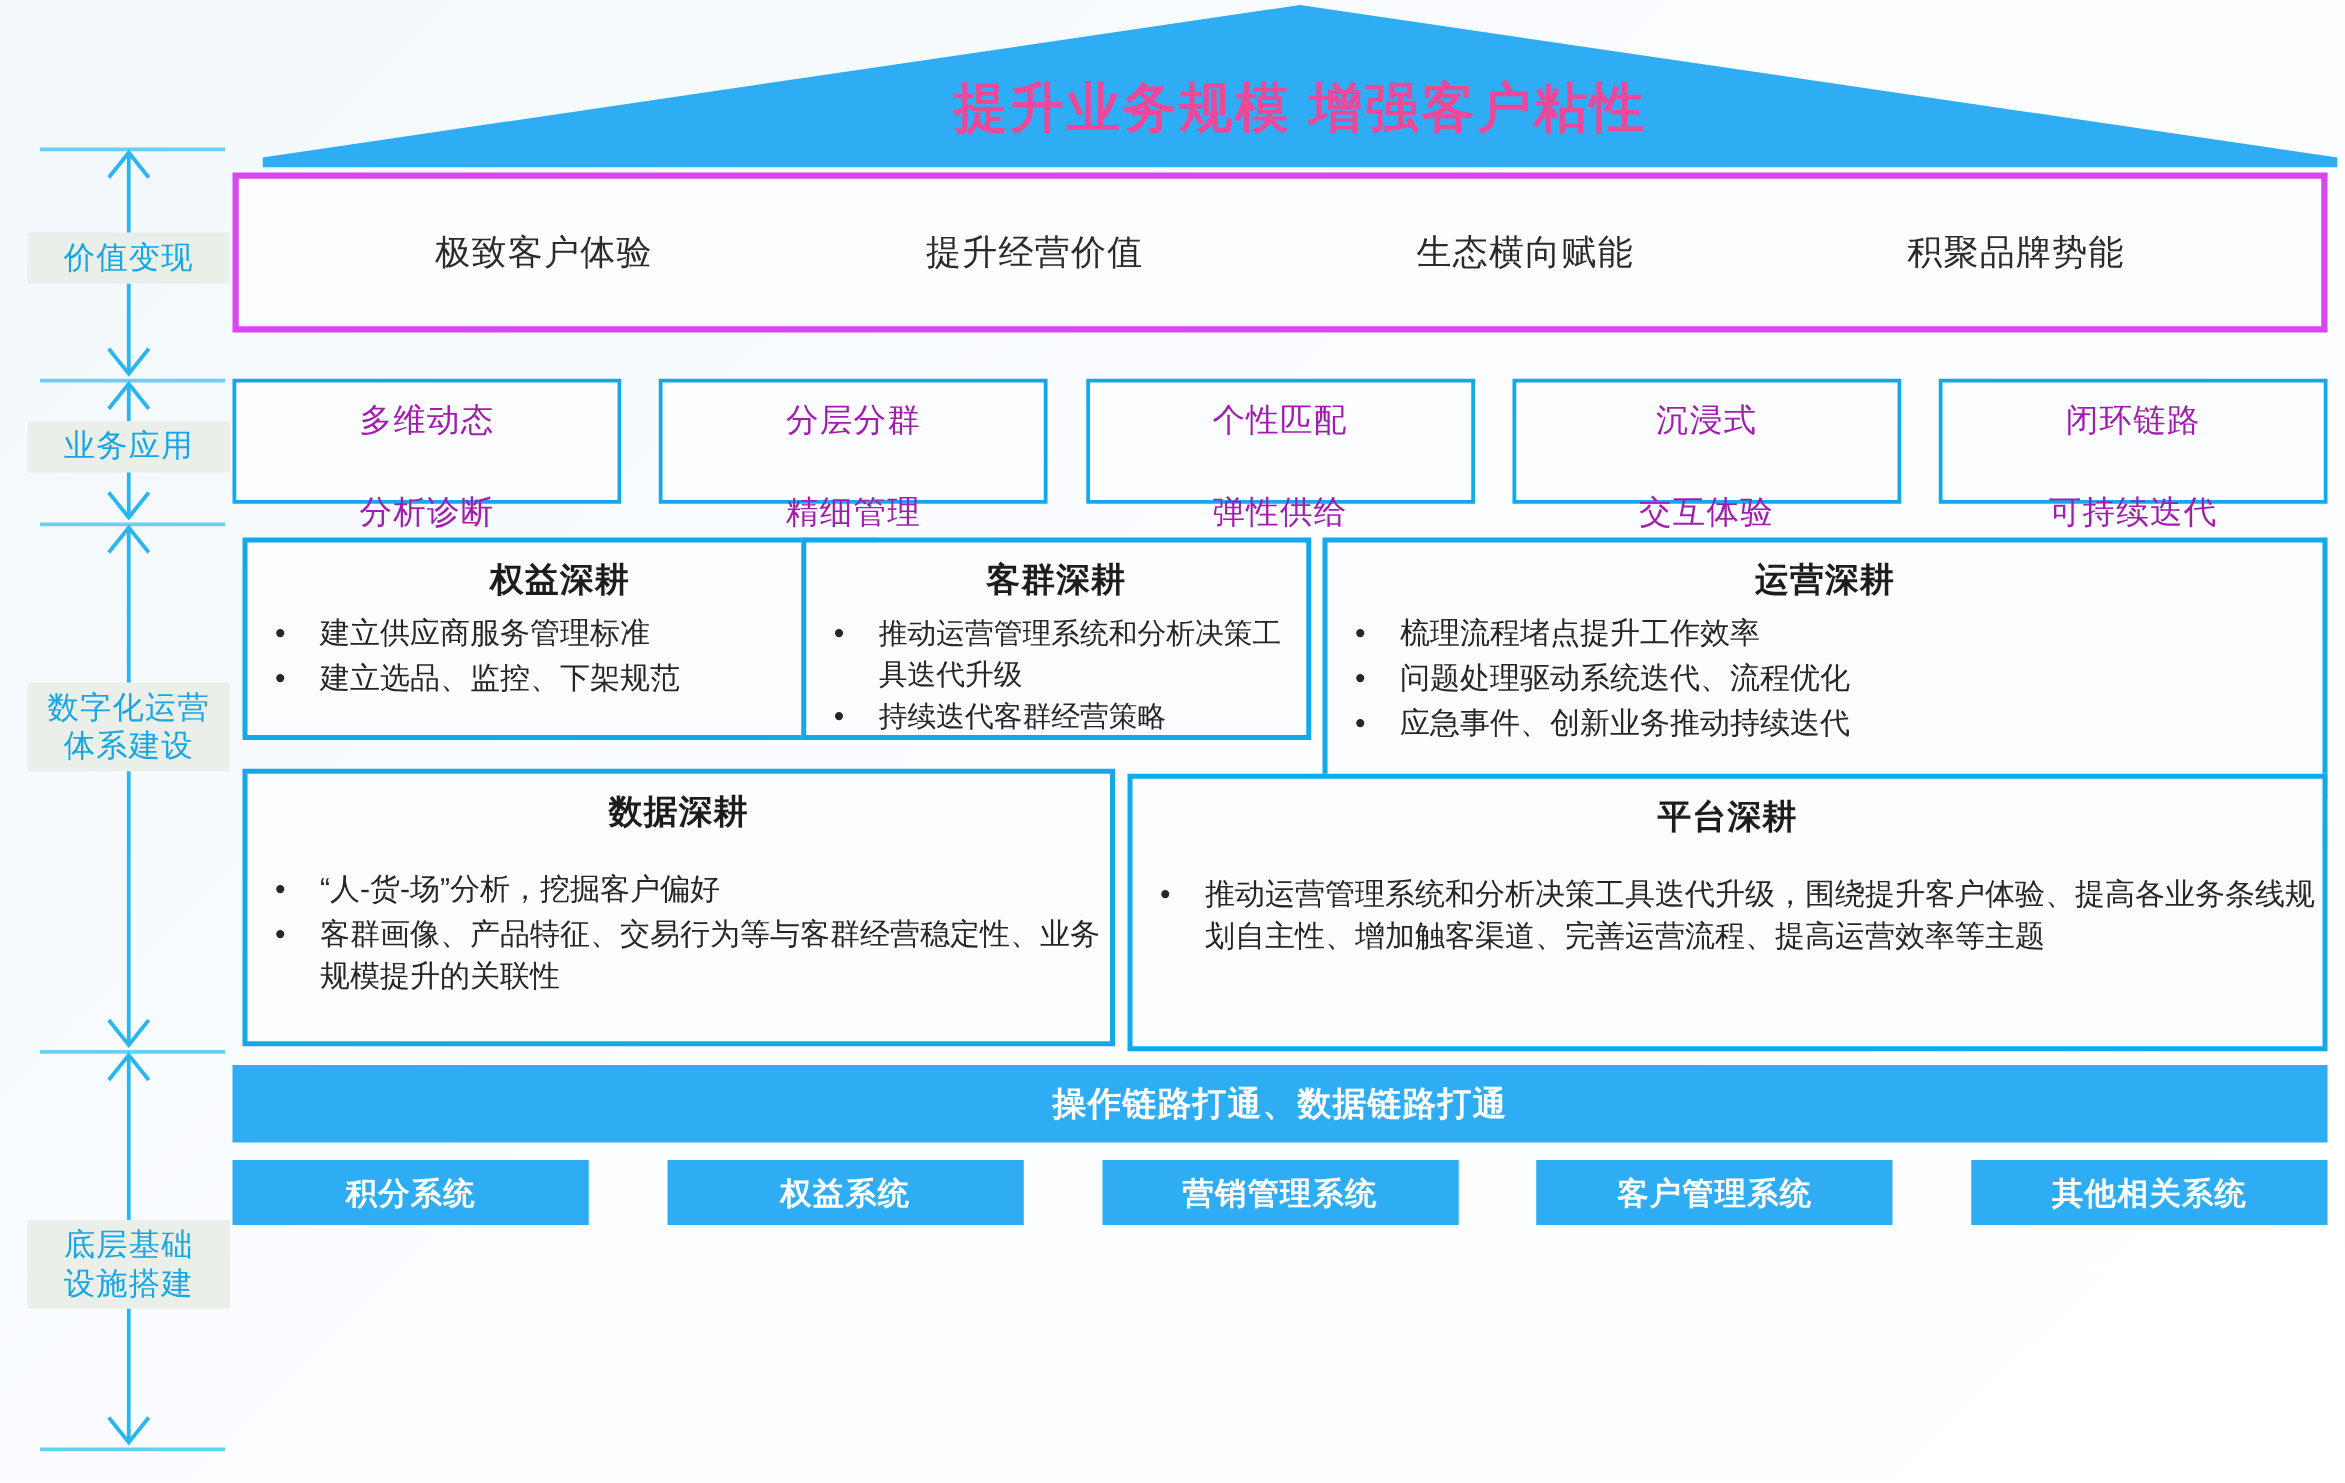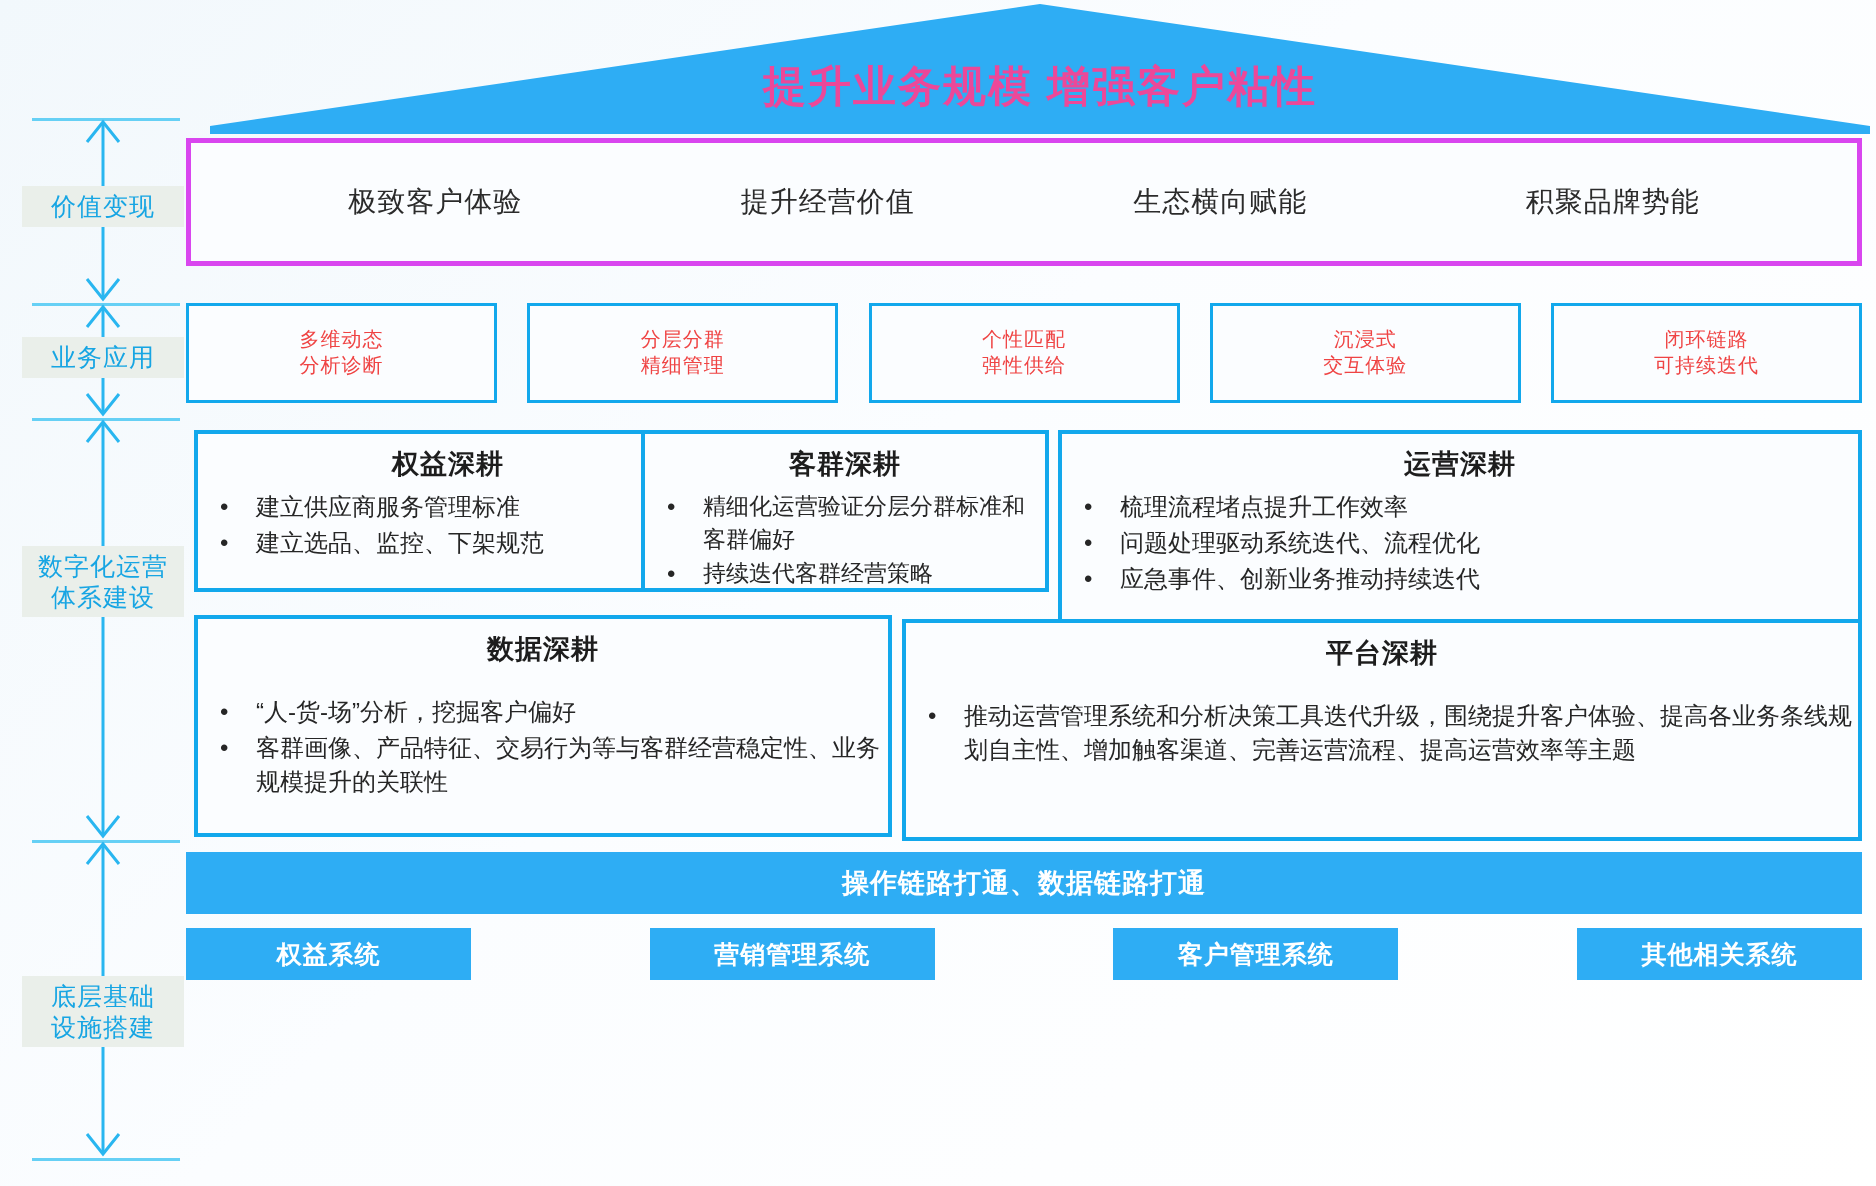--- a/index.html
+++ b/index.html
@@ -50,21 +50,21 @@
 
   .apps-row{
     position:absolute;left:0;top:303px;width:1676px;height:100px;
     display:flex;justify-content:space-between;
   }
   .app-card{
     width:311px;height:100px;border:3px solid #12a8ec;background:#fbfdff;
     box-sizing:border-box;display:flex;flex-direction:column;
     align-items:center;justify-content:center;line-height:1.28;
   }
-  .app-card span{font-size:20px;color:#ef4444;letter-spacing:1px;}
+  .app-card span{font-size:26px;color:#a21caf;letter-spacing:1px;margin-top:40px;}
 
   .deep-row-1{position:absolute;left:0;top:430px;width:1676px;height:162px;}
   .deep-row-2{position:absolute;left:0;top:615px;width:1676px;height:222px;}
 
   .deep-card{
     position:absolute;border:4px solid #12a8ec;background:#fbfdff;
     box-sizing:border-box;padding:12px 6px 24px 6px;
   }
   .deep-title{
     text-align:center;font-size:27px;font-weight:bold;color:#1d1d1d;
@@ -199,21 +199,21 @@
         <div class="deep-title">权益深耕</div>
         <ul class="bullets">
           <li><span class="dot">•</span><span>建立供应商服务管理标准</span></li>
           <li><span class="dot">•</span><span>建立选品、监控、下架规范</span></li>
         </ul>
       </div>
 
       <div class="deep-card" style="left:455px;top:0;width:408px;height:162px;">
         <div class="deep-title">客群深耕</div>
         <ul class="bullets small">
-          <li><span class="dot">•</span><span>精细化运营验证分层分群标准和客群偏好</span></li>
+          <li><span class="dot">•</span><span>推动运营管理系统和分析决策工具迭代升级</span></li>
           <li><span class="dot">•</span><span>持续迭代客群经营策略</span></li>
         </ul>
       </div>
 
       <div class="deep-card" style="left:872px;top:0;width:804px;height:208px;">
         <div class="deep-title">运营深耕</div>
         <ul class="bullets">
           <li><span class="dot">•</span><span>梳理流程堵点提升工作效率</span></li>
           <li><span class="dot">•</span><span>问题处理驱动系统迭代、流程优化</span></li>
           <li><span class="dot">•</span><span>应急事件、创新业务推动持续迭代</span></li>
@@ -235,20 +235,21 @@
         <div class="deep-title spaced">平台深耕</div>
         <ul class="bullets">
           <li><span class="dot">•</span><span>推动运营管理系统和分析决策工具迭代升级，围绕提升客户体验、提高各业务条线规划自主性、增加触客渠道、完善运营流程、提高运营效率等主题</span></li>
         </ul>
       </div>
     </div>
 
     <div class="bar-link">操作链路打通、数据链路打通</div>
 
     <div class="sys-row">
+      <div class="sys-chip">积分系统</div>
       <div class="sys-chip">权益系统</div>
       <div class="sys-chip">营销管理系统</div>
       <div class="sys-chip">客户管理系统</div>
       <div class="sys-chip">其他相关系统</div>
     </div>
 
   </div>
 </div>
 
 </body></html>

